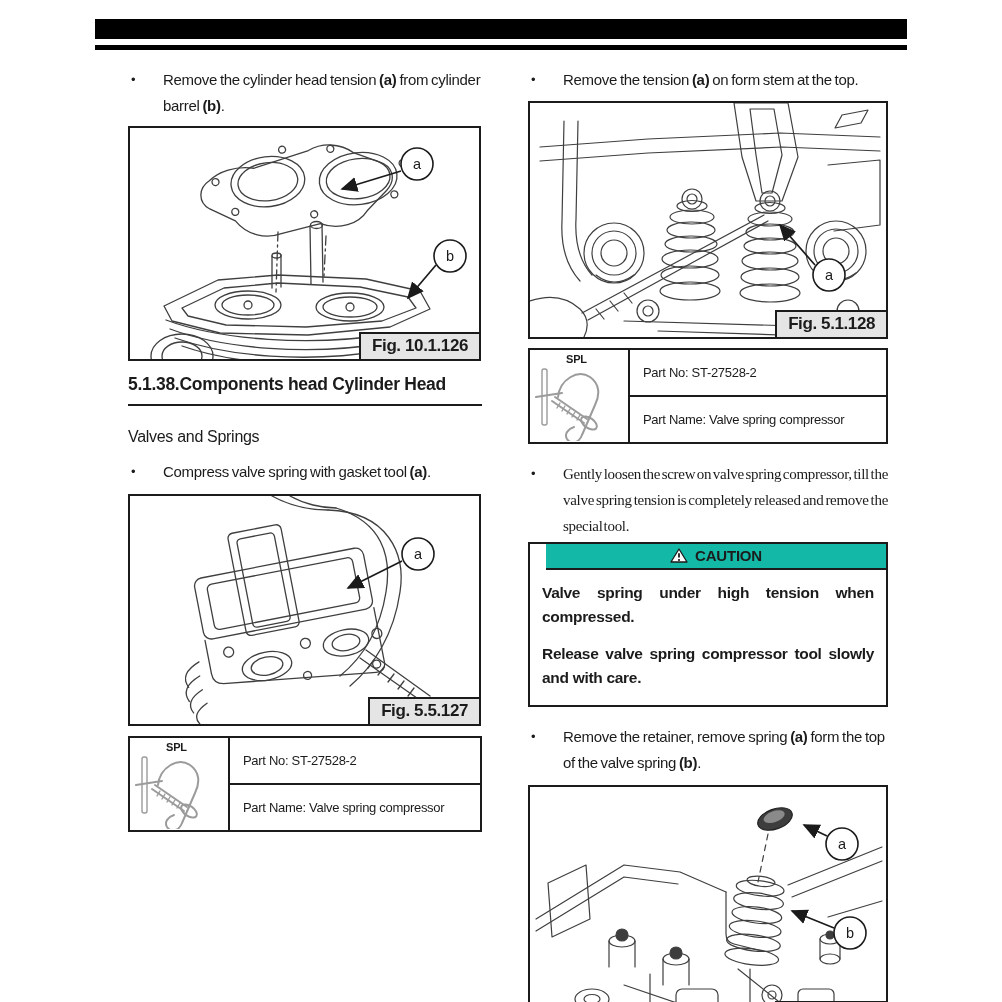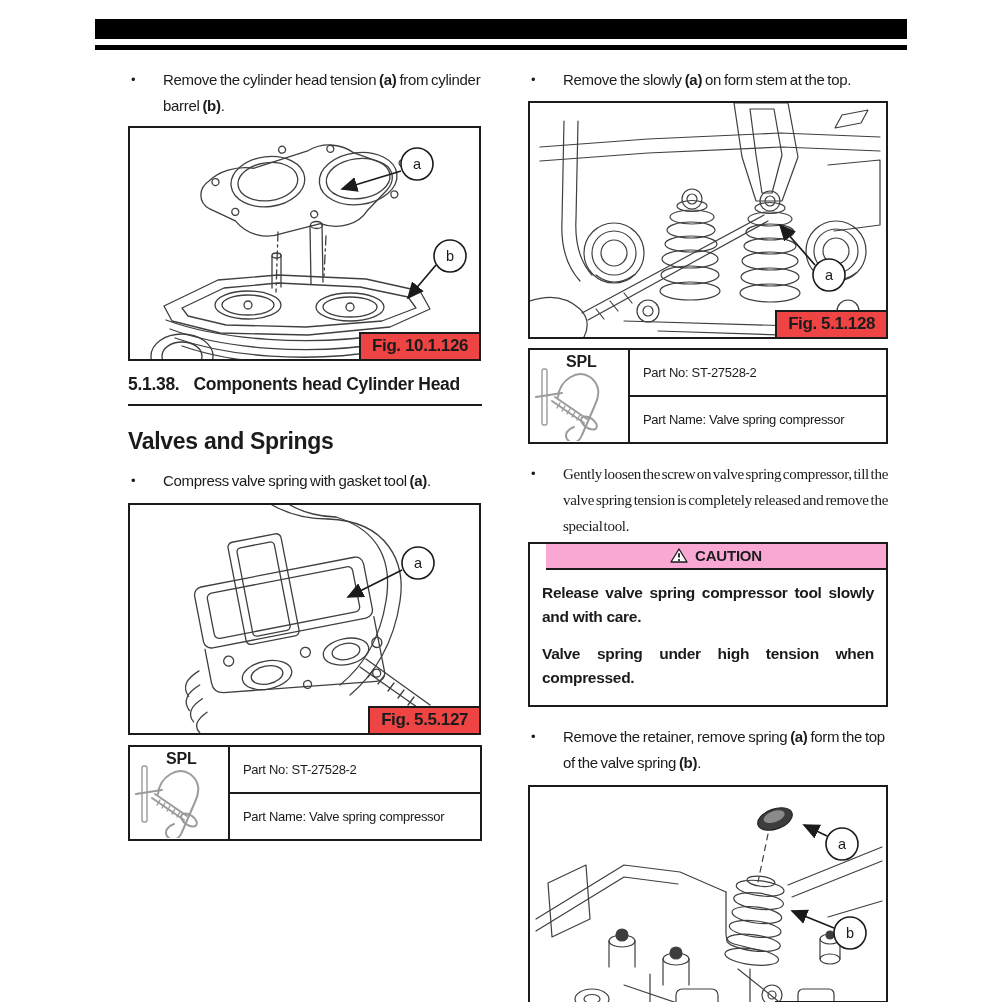--- a/index.html
+++ b/index.html
@@ -20,40 +20,40 @@
   .bullet{display:flex;font-size:15px;line-height:26px;letter-spacing:-0.3px;word-spacing:-1px;}
   .bullet .dot{flex:0 0 32px;font-size:13px;padding-left:3px;}
   .bullet .btext{flex:1;}
   .bullet .btext.justify{text-align:justify;}
   .tight{word-spacing:-2.4px;font-family:Liberation Serif, serif;}
   b,strong{font-weight:700;}
 
   
   .section-h{margin-top:13px;font-size:17.5px;font-weight:700;letter-spacing:-0.3px;
     padding-bottom:9px;border-bottom:2.5px solid #1b1b1b;}
-  .section-h .num{margin-right:14px;}
-  .sub-h{margin-top:22px;font-size:23px;font-weight:700;letter-spacing:-0.3px;}
+  .section-h .num{}
+  .sub-h{margin-top:22px;font-size:16px;font-weight:400;letter-spacing:-0.3px;}
 
   
   .figure{position:relative;border:2px solid #1b1b1b;background:#fff;box-sizing:border-box;}
   .figure svg.figart{display:block;width:100%;height:100%;}
-  .fig-caption{position:absolute;right:-2px;bottom:-2px;background:#ef4444;border:2px solid #1b1b1b;
+  .fig-caption{position:absolute;right:-2px;bottom:-2px;background:#e5e5e5;border:2px solid #1b1b1b;
     padding:2px 11px 3px;font-size:17px;font-weight:600;letter-spacing:-0.4px;white-space:nowrap;}
   .f126{width:353px;height:235px;margin-top:7px;}
   .f127{width:353px;height:232px;margin-top:9px;}
   .f128{width:360px;height:238px;margin-top:8px;}
   .f129{width:360px;height:245px;margin-top:9px;}
   .co-circle{fill:#fff;stroke:#1b1b1b;stroke-width:1.6px;}
   .co-letter{font-family:"Liberation Sans",sans-serif;font-size:14.5px;fill:#1b1b1b;}
   .co-arrow{stroke:#1b1b1b;stroke-width:1.7px;}
 
   
   .spl-table{display:grid;grid-template-columns:100px 1fr;border:2px solid #1b1b1b;margin-top:10px;box-sizing:border-box;}
   .spl-cell-icon{grid-row:1 / span 2;border-right:2px solid #1b1b1b;position:relative;}
-  .spl-label{position:absolute;top:3px;left:36px;font-size:16px;font-weight:700;letter-spacing:-0.2px;}
+  .spl-label{position:absolute;top:3px;left:36px;font-size:11px;font-weight:700;letter-spacing:-0.2px;}
   .spl-cell-icon svg{position:absolute;left:2px;bottom:1px;}
   .spl-row{display:flex;align-items:center;padding:0 13px;font-size:13px;letter-spacing:-0.3px;min-height:45px;text-align:center;}
   .spl-row.first{border-bottom:2px solid #1b1b1b;}
 
   
   .caution{border:2px solid #1b1b1b;margin-top:3px;box-sizing:border-box;}
   .caution-header{display:flex;align-items:center;justify-content:center;gap:7px;
     border-bottom:2px solid #1b1b1b;padding:3px 0 4px;font-size:15px;font-weight:700;letter-spacing:-0.2px;}
   .caution-body{padding:4px 12px 6px;}
   .caution-body p{margin:7px 0 13px;font-size:15.5px;font-weight:700;line-height:24px;
@@ -209,21 +209,21 @@
     <div class="spl-row first">Part No: ST-27528-2</div>
     <div class="spl-row">Part Name: Valve spring compressor</div>
   </div>
 
 </div>
 
 <div class="col col-right">
 
   <div class="bullet mt5">
     <span class="dot">•</span>
-    <span class="btext"><span>Remove the slowly </span><strong>(a)</strong><span> on form stem at the top.</span></span>
+    <span class="btext"><span>Remove the tension </span><strong>(a)</strong><span> on form stem at the top.</span></span>
   </div>
 
   <div class="figure f128">
     <svg class="figart" viewBox="0 0 356 234">
       <defs>
           <marker id="ah128" markerWidth="11" markerHeight="9" refX="9" refY="4.5" orient="auto">
             <path d="M0,0 L10,4.5 L0,9 Z" fill="#1b1b1b"></path>
           </marker>
         </defs>
       <g stroke="#3f3f3f" stroke-width="1.2" fill="none" stroke-linecap="round" stroke-linejoin="round">
@@ -298,31 +298,31 @@
     <div class="spl-row first">Part No: ST-27528-2</div>
     <div class="spl-row">Part Name: Valve spring compressor</div>
   </div>
 
   <div class="bullet mt17">
     <span class="dot">•</span>
     <span class="btext justify tight">Gently loosen the screw on valve spring compressor, till the valve spring tension is completely released and remove the special tool.</span>
   </div>
 
   <div class="caution">
-    <div class="caution-header" style="background:#f9a8d4;margin-left:16px;">
+    <div class="caution-header" style="background:#14b8a6;margin-left:16px;">
       <svg width="18" height="15" viewBox="0 0 18 15">
         <path d="M9 1 L17 14 H1 Z" fill="#ffffff" stroke="#1b1b1b" stroke-width="1.3" stroke-linejoin="round"></path>
         <line x1="9" y1="5.2" x2="9" y2="9.6" stroke="#1b1b1b" stroke-width="1.8"></line>
         <circle cx="9" cy="12" r="1.1" fill="#1b1b1b"></circle>
       </svg>
       <span>CAUTION</span>
     </div>
     <div class="caution-body">
+      <p>Valve spring under high tension when compressed.</p>
       <p>Release valve spring compressor tool slowly and with care.</p>
-      <p>Valve spring under high tension when compressed.</p>
     </div>
   </div>
 
   <div class="bullet mt17">
     <span class="dot">•</span>
     <span class="btext"><span>Remove the retainer, remove spring </span><strong>(a)</strong><span> form the top of the valve spring </span><strong>(b)</strong><span>.</span></span>
   </div>
 
   <div class="figure f129">
     <svg class="figart" viewBox="0 0 356 241">

